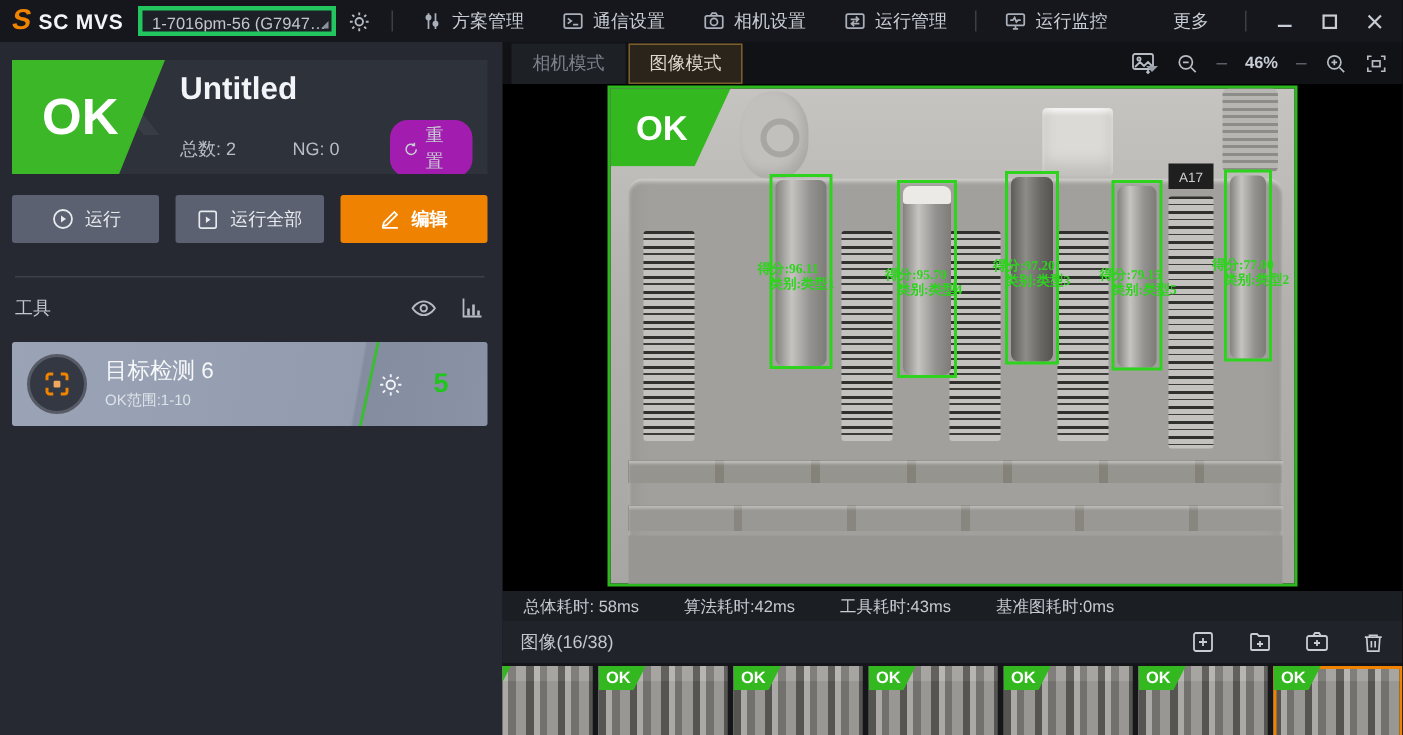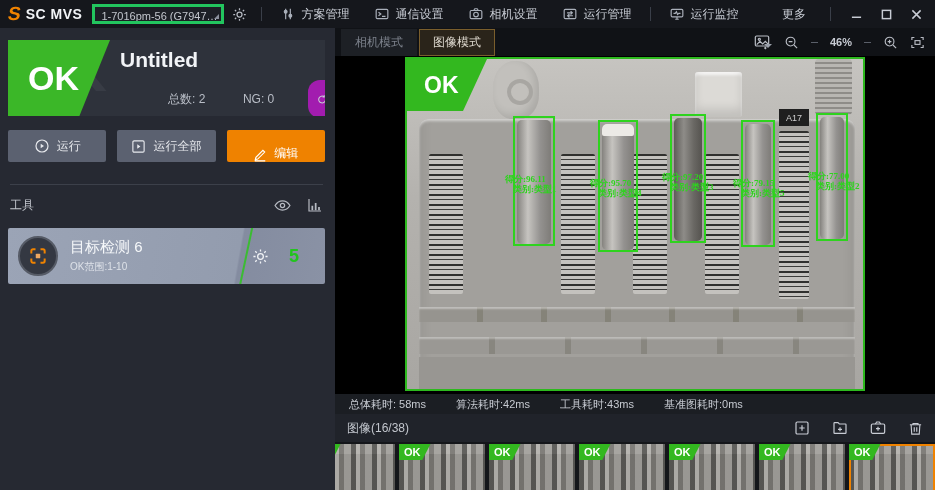--- a/index.html
+++ b/index.html
@@ -31,30 +31,30 @@
   .left-panel { width:335px; background:#262932; padding:12px 10px 0 8px; position:relative; }
 
   .status-card { position:relative; height:76px; background:#2e323b; display:flex; overflow:hidden; }
   .watermark { position:absolute; left:4px; top:-6px; font-size:62px; font-weight:bold;
     color:rgba(255,255,255,0.05); letter-spacing:2px; }
   .ok-flag { position:relative; width:102px; height:76px; background:#3bb728; flex:0 0 102px;
     clip-path:polygon(0 0,100% 0,70% 100%,0 100%); color:#fff; font-size:34px; font-weight:bold;
     display:flex; align-items:center; padding-left:20px; }
   .status-info { flex:1; padding:6px 8px 0 10px; }
   .solution-name { color:#f2f4f7; font-size:21px; font-weight:bold; margin-top:2px; }
-  .stats-row { display:flex; align-items:center; margin-top:8px; font-size:12px; color:#b9bec7;margin-left:48px; }
+  .stats-row { display:flex; align-items:center; margin-top:8px; font-size:12px; color:#b9bec7; }
   .stat-total { width:80px; }
   .stat-ng { width:70px; }
   .reset-btn { margin-left:auto; margin-right:4px; background:#a21caf; color:#c8ccd4; font-size:12px;
     padding:2px 9px; border-radius:12px; display:flex; align-items:center; gap:4px; }
 
   .btn-row { display:flex; gap:11px; margin-top:14px; }
   .panel-btn { flex:1; height:32px; background:#5b6170; color:#e8eaee; font-size:12px; border-radius:2px;
     display:flex; align-items:center; justify-content:center; gap:7px; }
-  .panel-btn.orange { background:#ef8200; color:#fff; font-weight:normal;align-items:flex-end; }
+  .panel-btn.orange { background:#ef8200; color:#fff; font-weight:bold; }
 
   .divider-h { height:1px; background:#3c404a; margin:22px 2px 0 2px; }
 
   .tools-header { display:flex; align-items:center; margin:12px 2px 0 2px; color:#c2c6cd; font-size:12px; }
   .tools-header .th-icons { margin-left:auto; display:flex; gap:16px; color:#b6bac2; }
 
   .tool-card { position:relative; margin-top:14px; height:56px; border-radius:2px; overflow:hidden;
     background:linear-gradient(100deg,#9ba4b6 0%,#939cae 72%,#848ca0 72.6%,#8a92a5 100%);
     display:flex; align-items:center; padding:0 0 0 10px; }
   .tool-card .diag { position:absolute; right:78px; top:-6px; width:2px; height:70px;

